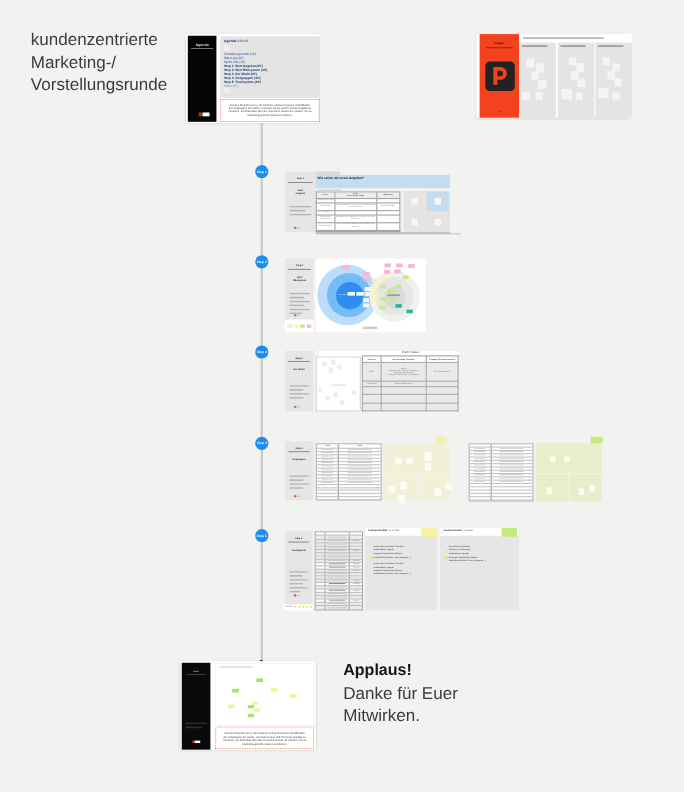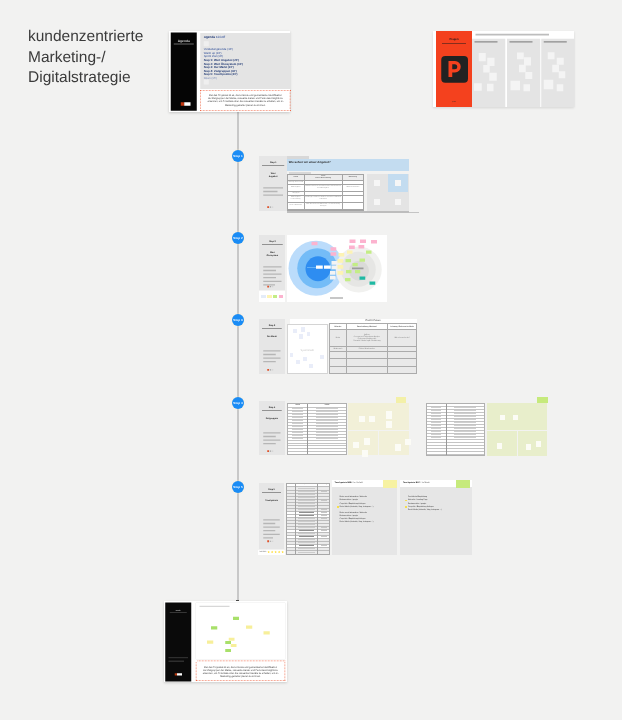--- a/index.html
+++ b/index.html
@@ -179,21 +179,21 @@
 #agenda .note{position:absolute;left:125px;top:236px;width:361px;height:83px;
   border:3.2px dotted #ef6a4a;box-sizing:border-box;}
 #agenda .note p{margin:0;padding:13px 26px 0;text-align:center;font-size:9.6px;line-height:12.5px;color:#3a3a3a;}
 </style>
 </head>
 <body>
 
 <div class="stage">
 
   <div id="headline">
-    <div class="h2">kundenzentrierte Marketing-/ Digitalstrategie</div>
+    <div class="h2">kundenzentrierte Marketing-/ Vorstellungsrunde</div>
   </div>
 
   <div class="tl-line"></div>
   <div class="tl-arrow"></div>
   <div id="tl-dots">
       <div class="tl-dot" style="left: 232px; top: 150px;">Step 1</div>
       <div class="tl-dot" style="left: 232px; top: 232px;">Step 2</div>
       <div class="tl-dot" style="left: 232px; top: 314px;">Step 3</div>
       <div class="tl-dot" style="left: 232px; top: 397px;">Step 4</div>
       <div class="tl-dot" style="left: 232px; top: 481px;">Step 5</div>
@@ -926,14 +926,18 @@
             <li class="f">Open (15')</li>
           </ul>
       <div class="sq" style="top:186px"></div>
     </div>
     <div class="note">
           <p>Ziel des Projektes ist es, die konkrete und gemeinsame Identifikation der Zielgruppen der Marke, relevante Kanal- und Personas-Insights zu erkennen, um Potentiale über die relevanten Kanäle zu erhalten, um so Marketing-gezielter planen zu können.</p>
         </div>
    </div>
   </div>
 
+  <div id="applause">
+    <div class="a1">Applaus!</div>
+    <div class="a2">Danke für Euer Mitwirken.</div>
+  </div>
 
 </div>
 
 </body></html>

